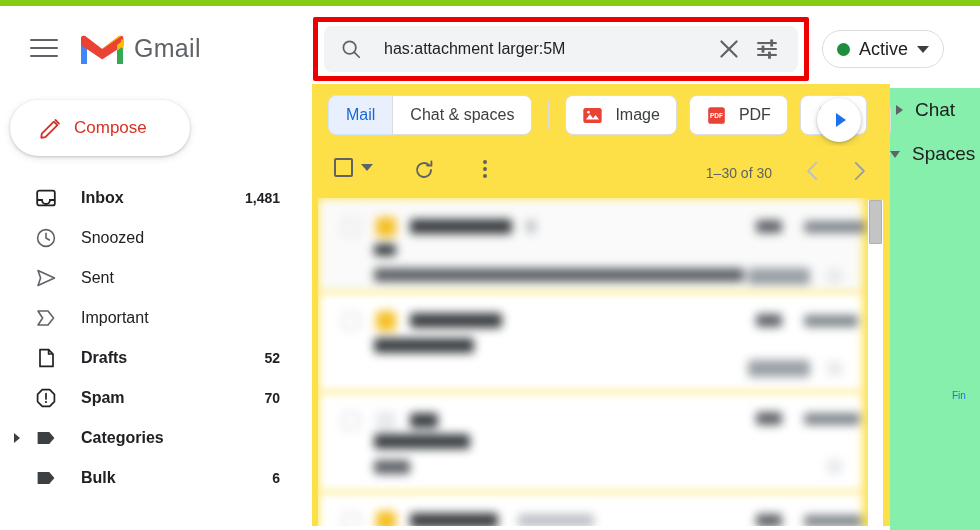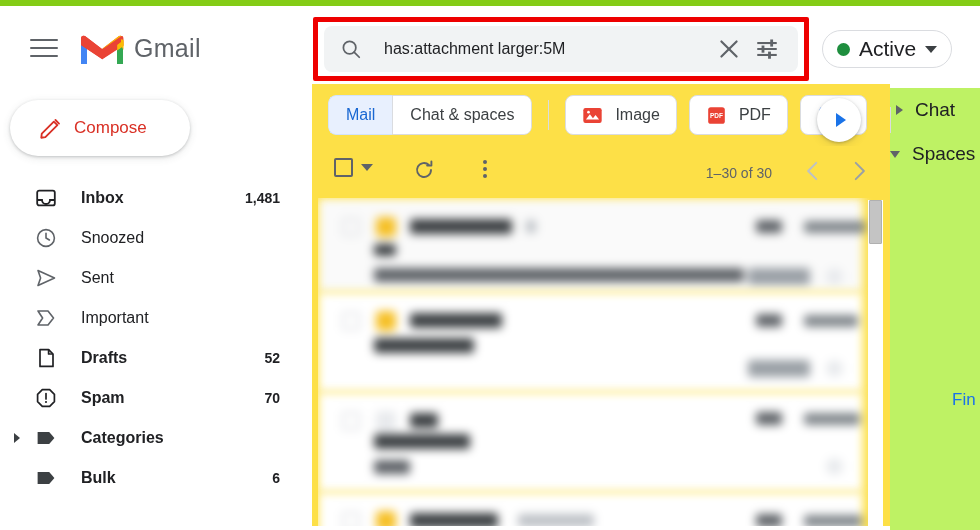--- a/index.html
+++ b/index.html
@@ -65,21 +65,21 @@
   }
 
   .status-chip {
     position: absolute; left: 822px; top: 24px;
     height: 38px; padding: 0 14px 0 14px;
     border: 1px solid #dadce0; border-radius: 19px;
     display: flex; align-items: center; gap: 9px;
     cursor: pointer; background: #fff;
   }
   .status-dot { width: 13px; height: 13px; border-radius: 50%; background: #1e8e3e; flex:0 0 auto;}
-  .status-label { font-size: 21px; color: #202124; }
+  .status-label { font-size: 18px; color: #202124; }
   .caret-down {
     width: 0; height: 0; border-left: 6px solid transparent;
     border-right: 6px solid transparent; border-top: 7px solid #3c4043;
   }
 
   
   .sidebar { position: absolute; left: 0; top: 88px; width: 312px; height: 442px; background: #fff; }
   .compose {
     position: absolute; left: 10px; top: 12px;
     width: 180px; height: 56px;
@@ -179,29 +179,29 @@
     position: absolute; left: 556px; top: 116px;
     width: 15px; height: 326px; background: #fff;
   }
   .list-thumb {
     position: absolute; left: 1px; top: 0px;
     width: 13px; height: 44px; background: #c4c4c4;
     border: 1px solid #b0b0b0; border-radius: 1px; cursor: pointer;
   }
 
   
-  .rightpanel { position: absolute; left: 890px; top: 88px; width: 90px; height: 442px; background: #bef264; }
+  .rightpanel { position: absolute; left: 890px; top: 88px; width: 90px; height: 442px; background: #86efac; }
   .rp-divider { position: absolute; left: -6px; top: 8px; width: 1px; height: 26px; background: #dadce0; }
   .rp-section { position: absolute; display: flex; align-items: center; gap: 12px; cursor: pointer; }
   .rp-chat { left: 6px; top: 11px; }
   .rp-spaces { left: 0px; top: 55px; }
   .rp-title { font-size: 19px; color: #202124; }
   .tri-r { width:0;height:0;border-top:5px solid transparent;border-bottom:5px solid transparent;border-left:7px solid #5f6368;}
   .tri-d { width:0;height:0;border-left:5px solid transparent;border-right:5px solid transparent;border-top:7px solid #5f6368;}
-  .rp-find { position: absolute; left: 62px; top: 302px; font-size: 17px; color: #1a73e8; cursor: pointer; white-space: nowrap;}
+  .rp-find { position: absolute; left: 62px; top: 302px; font-size: 10px; color: #1a73e8; cursor: pointer; white-space: nowrap;}
 </style>
 </head>
 <body>
 
 <div class="app">
 
   <div class="topbar">
 
     <div class="hamburger">
       <span></span>

